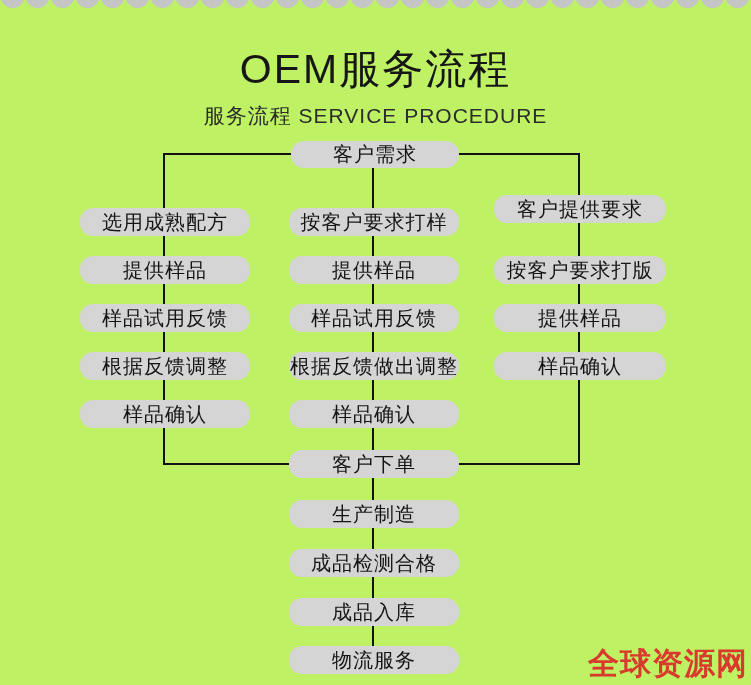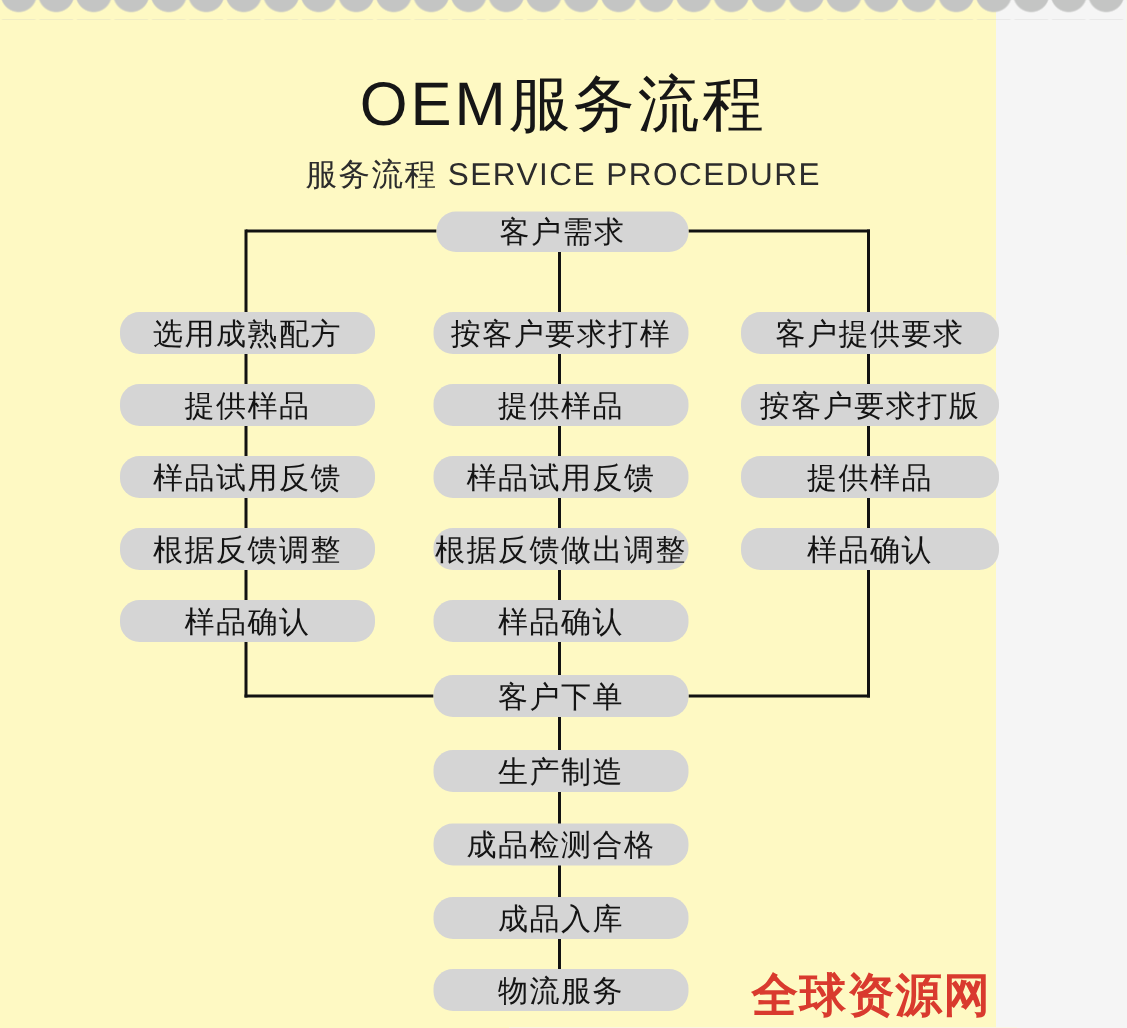--- a/index.html
+++ b/index.html
@@ -5,22 +5,22 @@
   * { margin: 0; padding: 0; box-sizing: border-box; }
   html, body {
     width: 751px; height: 685px;
     font-family: "Liberation Sans", "DejaVu Sans", sans-serif;
     background: #f5f5f5;
     overflow: hidden;
     position: relative;
   }
   .stage {
     position: relative;
-    width: 664px; height: 685px;
-    background: #fef9c3;
+    width: 751px; height: 685px;
+    background: #bef264;
   }
   
   .torn-edge {
     position: absolute;
     left: 0; top: 0;
     width: 751px; height: 13px;
     background-image: radial-gradient(circle 12px at 12.5px -4px, #c4c5c4 11.5px, rgba(0,0,0,0) 12.5px);
     background-size: 25px 13px;
     background-repeat: repeat-x;
     z-index: 3;
@@ -101,21 +101,21 @@
   <div class="node" style="left:80px; top:304px; width:170px; height:28px;">样品试用反馈</div>
   <div class="node" style="left:80px; top:352px; width:170px; height:28px;font-family:Liberation Serif, serif;">根据反馈调整</div>
   <div class="node" style="left:80px; top:400px; width:170px; height:28px;">样品确认</div>
 
   <div class="node" style="left:289px; top:208px; width:170px; height:28px;">按客户要求打样</div>
   <div class="node" style="left:289px; top:256px; width:170px; height:28px;">提供样品</div>
   <div class="node" style="left:289px; top:304px; width:170px; height:28px;">样品试用反馈</div>
   <div class="node" style="left:289px; top:352px; width:170px; height:28px;">根据反馈做出调整</div>
   <div class="node" style="left:289px; top:400px; width:170px; height:28px;">样品确认</div>
 
-  <div class="node" style="left:494px; top:208px; width:172px; height:28px;">客户提供要求</div>
+  <div class="node" style="left:494px; top:195px; width:172px; height:28px;">客户提供要求</div>
   <div class="node" style="left:494px; top:256px; width:172px; height:28px;">按客户要求打版</div>
   <div class="node" style="left:494px; top:304px; width:172px; height:28px;">提供样品</div>
   <div class="node" style="left:494px; top:352px; width:172px; height:28px;">样品确认</div>
 
   <div class="node" style="left:289px; top:450px; width:170px; height:28px;">客户下单</div>
   <div class="node" style="left:289px; top:500px; width:170px; height:28px;">生产制造</div>
   <div class="node" style="left:289px; top:549px; width:170px; height:28px;">成品检测合格</div>
   <div class="node" style="left:289px; top:598px; width:170px; height:28px;">成品入库</div>
   <div class="node" style="left:289px; top:646px; width:170px; height:28px;">物流服务</div>
 

